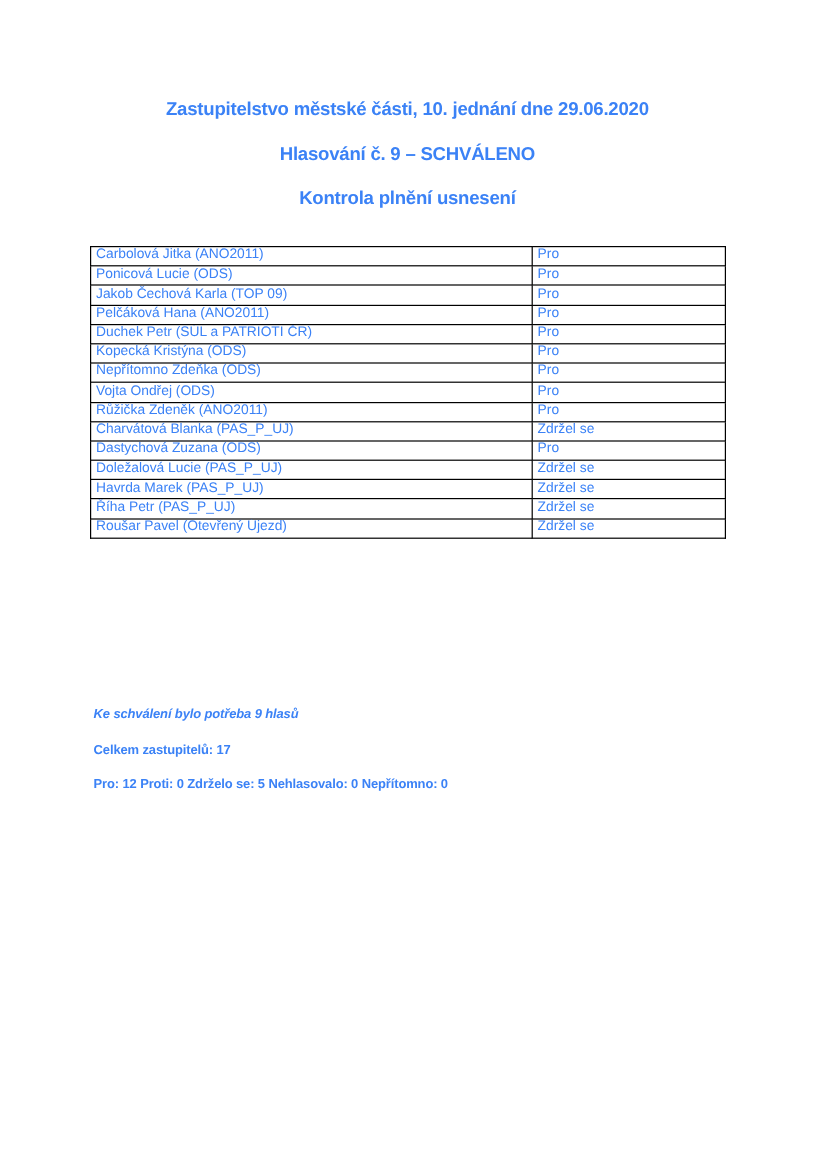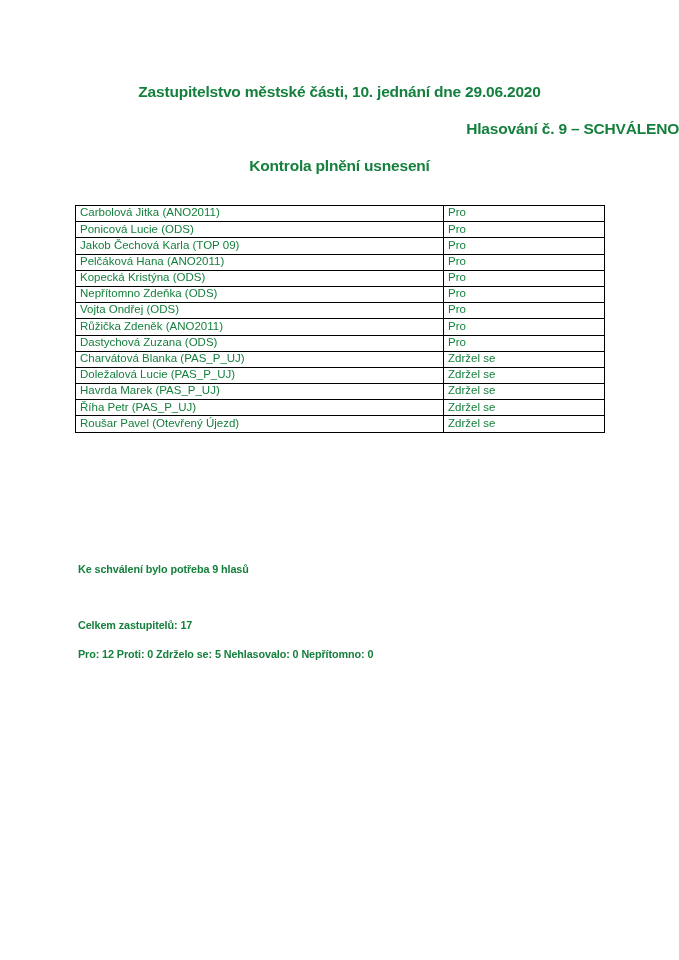--- a/index.html
+++ b/index.html
@@ -3,34 +3,34 @@
 <meta charset="utf-8">
 <style>
   * { margin: 0; padding: 0; box-sizing: border-box; }
   html, body { background: #ffffff; }
   .page {
     position: relative;
     width: 679px;
     height: 960px;
     background: #ffffff;
     font-family: "Liberation Sans", sans-serif;
-    color: #15803d;
+    color: #3b82f6;
     overflow: hidden;
   }
   .heading {
     position: absolute;
     left: 0;
     width: 100%;
     text-align: center;
     font-weight: bold;
     font-size: 15.5px;
     letter-spacing: -0.2px;
   }
   .h-title  { top: 83px; }
-  .h-sub    { top: 120px; text-align: right; }
+  .h-sub    { top: 120px; }
   .h-agenda { top: 157px; }
   table.votes {
     position: absolute;
     left: 75px;
     top: 205px;
     width: 529px;
     border-collapse: collapse;
     table-layout: fixed;
   }
   table.votes td {
@@ -45,21 +45,21 @@
   }
   td.member { width: 368px; }
   td.vote   { width: 161px; }
   .summary-line {
     position: absolute;
     left: 78px;
     font-weight: bold;
     font-size: 10.8px;
     letter-spacing: -0.1px;
   }
-  .s1 { top: 563px; }
+  .s1 { top: 589px; font-style: italic; }
   .s2 { top: 619px; }
   .s3 { top: 648px; }
 </style>
 </head>
 <body>
 
 <div class="page">
   <div class="heading h-title">Zastupitelstvo městské části, 10. jednání dne 29.06.2020</div>
   <div class="heading h-sub">Hlasování č. 9 – SCHVÁLENO</div>
   <div class="heading h-agenda">Kontrola plnění usnesení</div>
@@ -80,20 +80,24 @@
     <td class="member">Jakob Čechová Karla (TOP 09)</td>
     <td class="vote">Pro</td>
   </tr>
 
 
   <tr>
     <td class="member">Pelčáková Hana (ANO2011)</td>
     <td class="vote">Pro</td>
   </tr>
 
+  <tr>
+    <td class="member">Duchek Petr (SÚL a PATRIOTI ČR)</td>
+    <td class="vote">Pro</td>
+  </tr>
 
 
   <tr>
     <td class="member">Kopecká Kristýna (ODS)</td>
     <td class="vote">Pro</td>
   </tr>
 
   <tr>
     <td class="member">Nepřítomno Zdeňka (ODS)</td>
     <td class="vote">Pro</td>
@@ -103,27 +107,27 @@
     <td class="member">Vojta Ondřej (ODS)</td>
     <td class="vote">Pro</td>
   </tr>
 
   <tr>
     <td class="member">Růžička Zdeněk (ANO2011)</td>
     <td class="vote">Pro</td>
   </tr>
 
   <tr>
-    <td class="member">Dastychová Zuzana (ODS)</td>
-    <td class="vote">Pro</td>
+    <td class="member">Charvátová Blanka (PAS_P_UJ)</td>
+    <td class="vote">Zdržel se</td>
   </tr>
 
   <tr>
-    <td class="member">Charvátová Blanka (PAS_P_UJ)</td>
-    <td class="vote">Zdržel se</td>
+    <td class="member">Dastychová Zuzana (ODS)</td>
+    <td class="vote">Pro</td>
   </tr>
 
   <tr>
     <td class="member">Doležalová Lucie (PAS_P_UJ)</td>
     <td class="vote">Zdržel se</td>
   </tr>
 
   <tr>
     <td class="member">Havrda Marek (PAS_P_UJ)</td>
     <td class="vote">Zdržel se</td>

